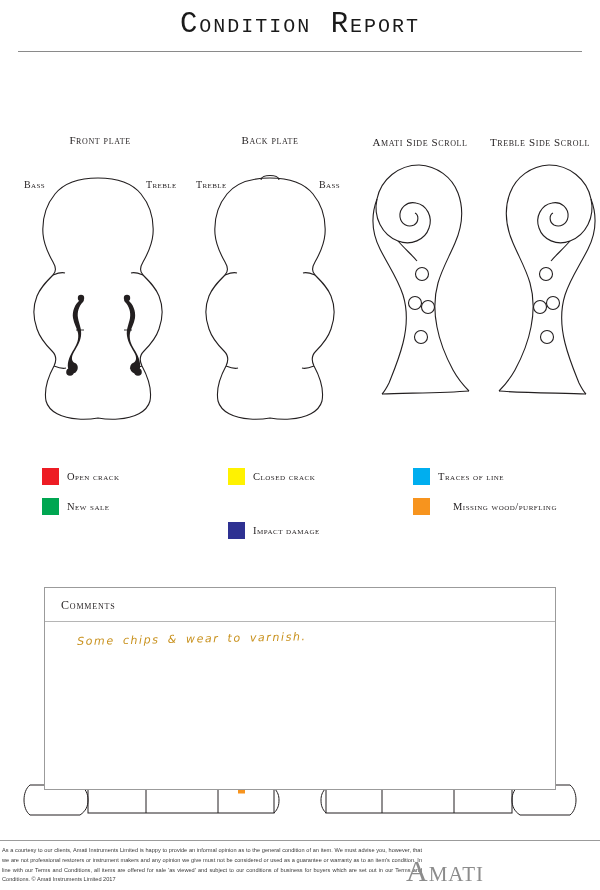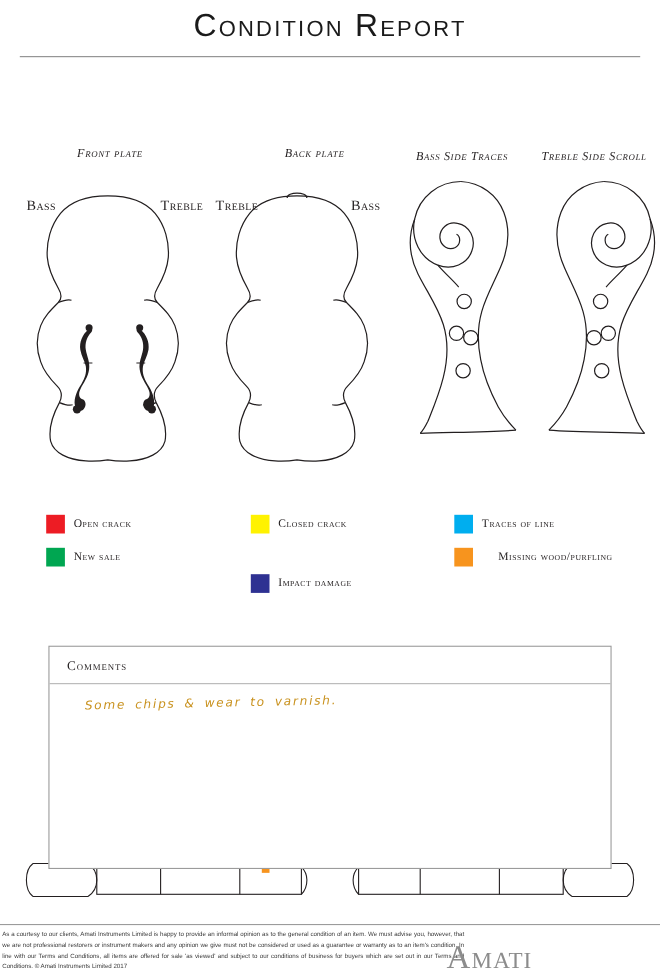--- a/index.html
+++ b/index.html
@@ -12,21 +12,21 @@
     background: #ffffff;
     font-family: "Liberation Serif", serif;
     color: #231f20;
     position: relative;
     overflow: hidden;
   }
 
   
   .doc-title {
     text-align: center;
-    font-family: Liberation Sans, sans-serif;
+    font-family: Liberation Mono, monospace;
     font-size: 29px;
     letter-spacing: 2px;
     font-variant: small-caps;
     font-weight: normal;
     margin: 8px 0 0 0;
     padding: 0;
     color: #1a1a1a;
   }
   .title-rule {
     border: none;
@@ -41,26 +41,25 @@
     height: 320px;
   }
   .panel-label {
     position: absolute;
     font-variant: small-caps;
     font-size: 11px;
     letter-spacing: 0.6px;
     text-align: center;
     color: #231f20;
     white-space: nowrap;
-    font-style: italic;
   }
   .mini-label {
     position: absolute;
     font-variant: small-caps;
-    font-size: 13px;
+    font-size: 10px;
     letter-spacing: 0.4px;
     color: #231f20;
     white-space: nowrap;
     text-align: right;
   }
   .svg-abs { position: absolute; }
 
   
   .ribs {
     position: relative;
@@ -177,22 +176,22 @@
 </style>
 </head>
 <body>
 
 <h1 class="doc-title">Condition Report</h1>
 <hr class="title-rule">
 
 <div class="diagrams">
 
   <div class="panel-label" style="left:30px; top:82px; width:140px;">Front plate</div>
-  <div class="panel-label" style="left:216px; top:82px; width:140px;">Back plate</div>
-  <div class="panel-label" style="left:355px; top:84px; width:130px;">Bass Side Traces</div>
+  <div class="panel-label" style="left:200px; top:82px; width:140px;">Back plate</div>
+  <div class="panel-label" style="left:355px; top:84px; width:130px;">Amati Side Scroll</div>
   <div class="panel-label" style="left:475px; top:84px; width:130px;">Treble Side Scroll</div>
 
   <div class="mini-label" style="left:24px; top:127px;">Bass</div>
   <div class="mini-label" style="left:146px; top:127px;">Treble</div>
   <div class="mini-label" style="left:196px; top:127px;">Treble</div>
   <div class="mini-label" style="left:319px; top:127px;">Bass</div>
 
   <svg class="svg-abs" style="left:18px; top:120px;" width="160" height="250" viewBox="0 0 160 250">
     <g fill="none" stroke="#231f20" stroke-width="1.1">
       <path d="M80 6

